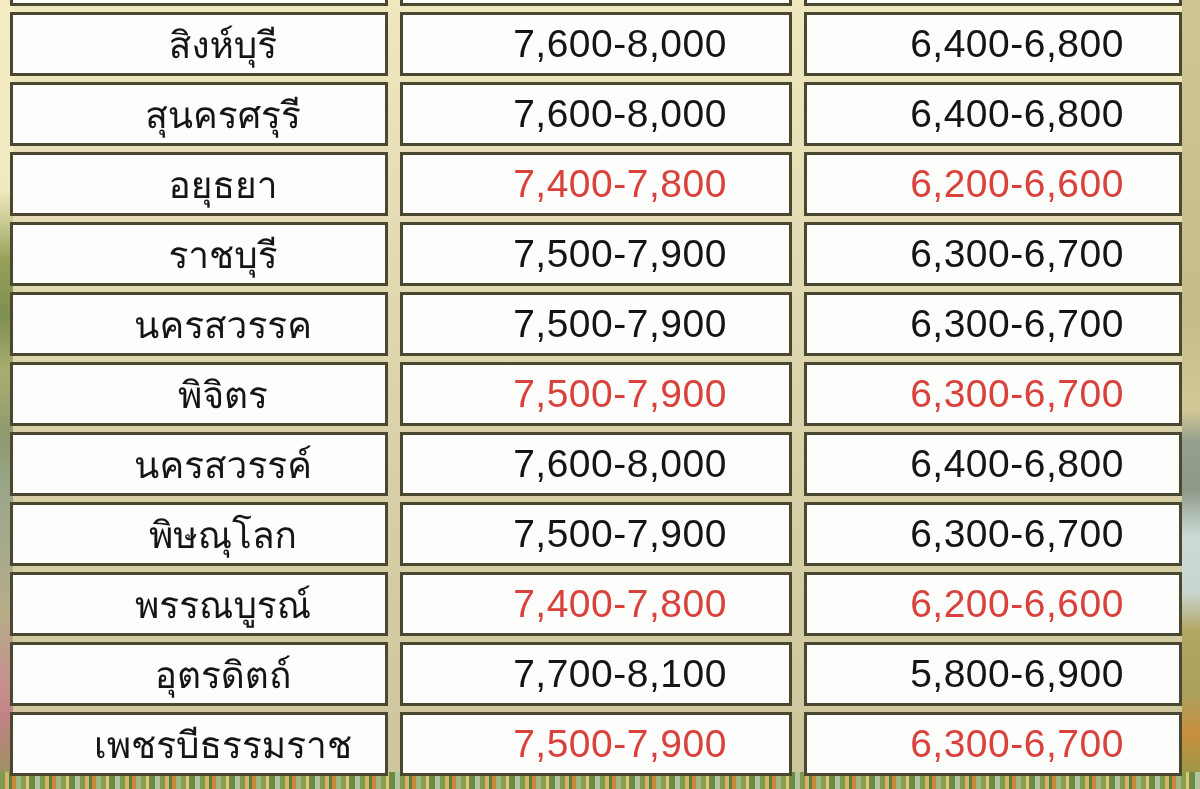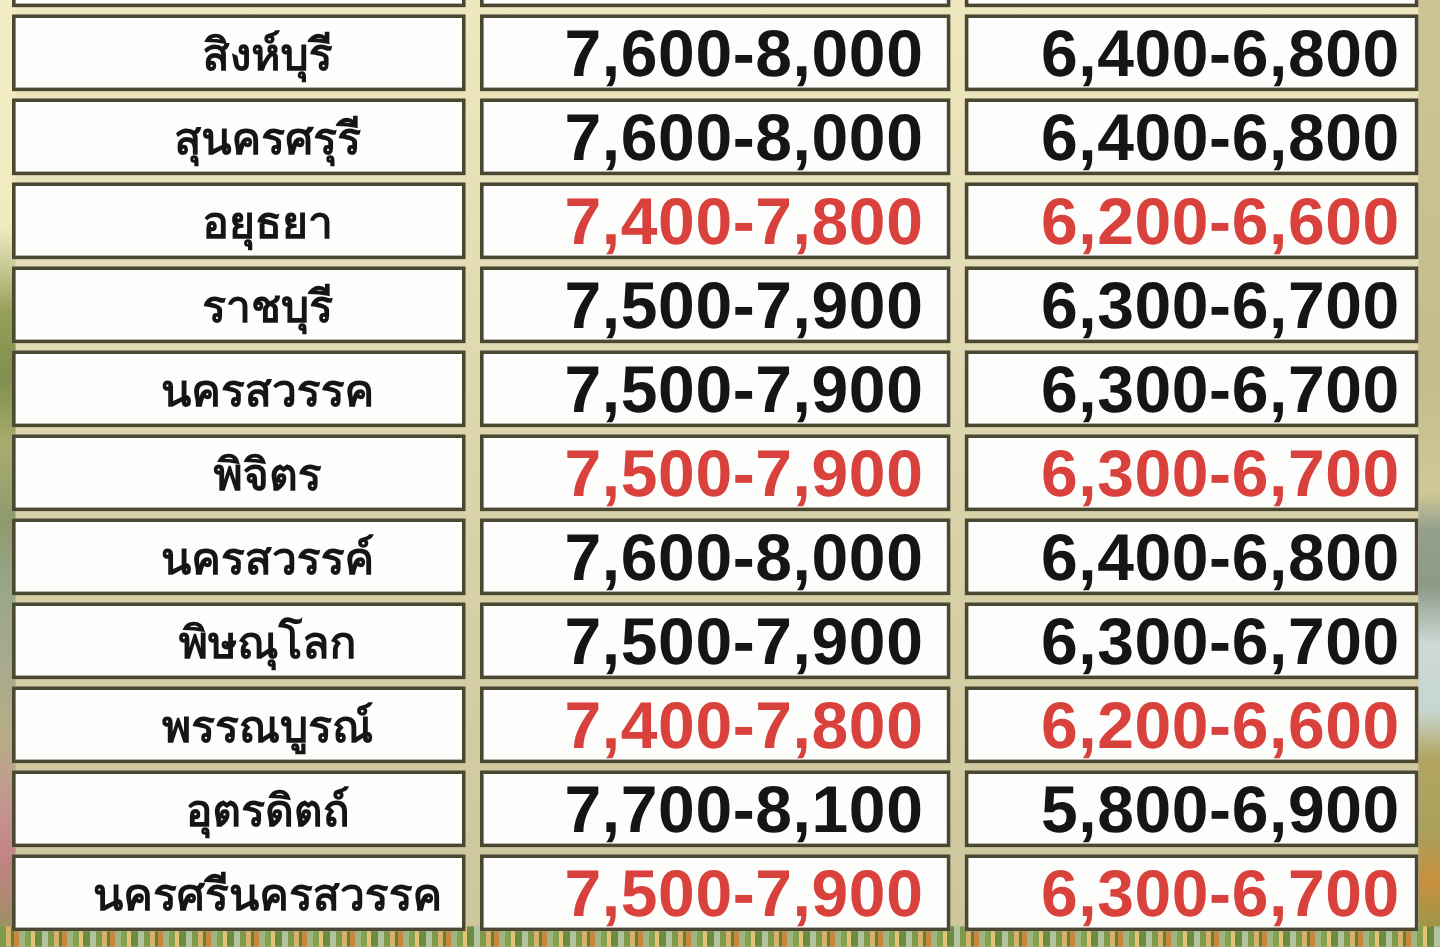--- a/index.html
+++ b/index.html
@@ -43,27 +43,27 @@
     grid-auto-rows:64px;
     gap:6px 12px;
   }
   .row{display:contents;}
   .cell{
     box-sizing:border-box;
     height:64px;
     background:var(--cell-bg,#fdfdfc);
     border:3px solid var(--cell-border,#4b4832);
     display:flex;align-items:center;justify-content:center;
-    font-weight:bold;
+    font-weight:normal;
     color:var(--text-black,#151515);
     overflow:hidden;
     padding-left:48px;
   }
   .cell.province{font-size:37px;}
-  .cell.price{font-size:55px;letter-spacing:.5px;}
+  .cell.price{font-size:39px;letter-spacing:.5px;}
   .row.hl .cell.price{color:var(--text-red,#d9423c);}
 </style>
 </head>
 <body>
 
 <div class="stage" style="--text-black: #151515; --text-red: #d9423c; --cell-border: #4b4832; --cell-bg: #fdfdfc;">
   <div class="bg-left"></div>
   <div class="bg-right"></div>
   <div class="bg-bottom"></div>
 
@@ -129,19 +129,19 @@
       <div class="cell price">6,200-6,600</div>
     </div>
 
     <div class="row">
       <div class="cell province">อุตรดิตถ์</div>
       <div class="cell price">7,700-8,100</div>
       <div class="cell price">5,800-6,900</div>
     </div>
 
     <div class="row hl">
-      <div class="cell province">นครศรีนครสวรรค</div>
+      <div class="cell province">เพชรบีธรรมราช</div>
       <div class="cell price">7,500-7,900</div>
       <div class="cell price">6,300-6,700</div>
     </div>
   </div>
 
 </div>
 
 </body></html>

